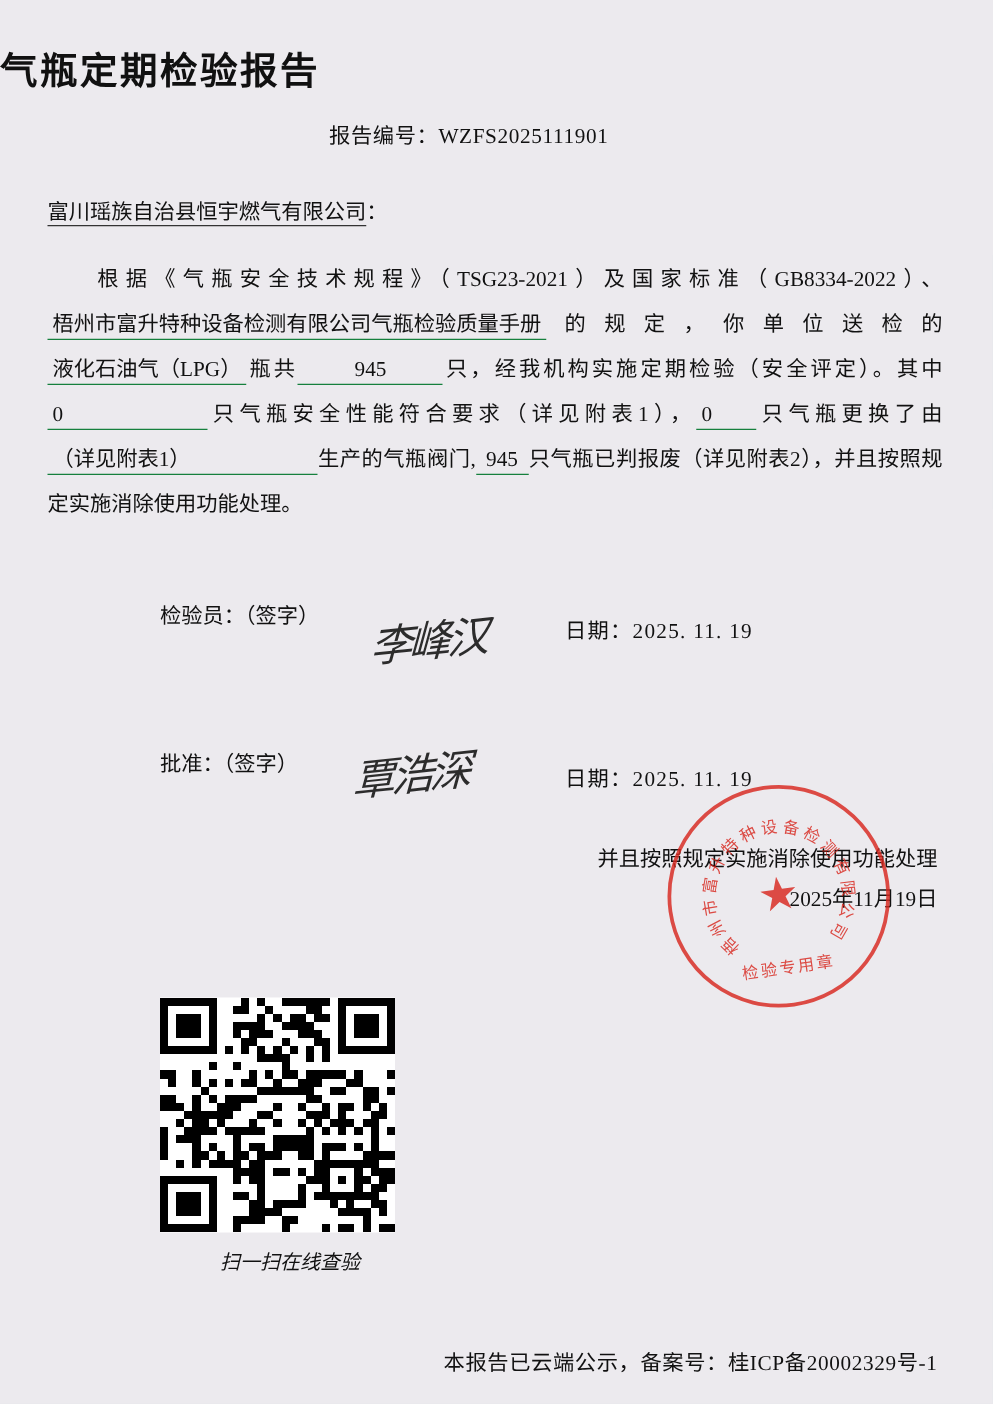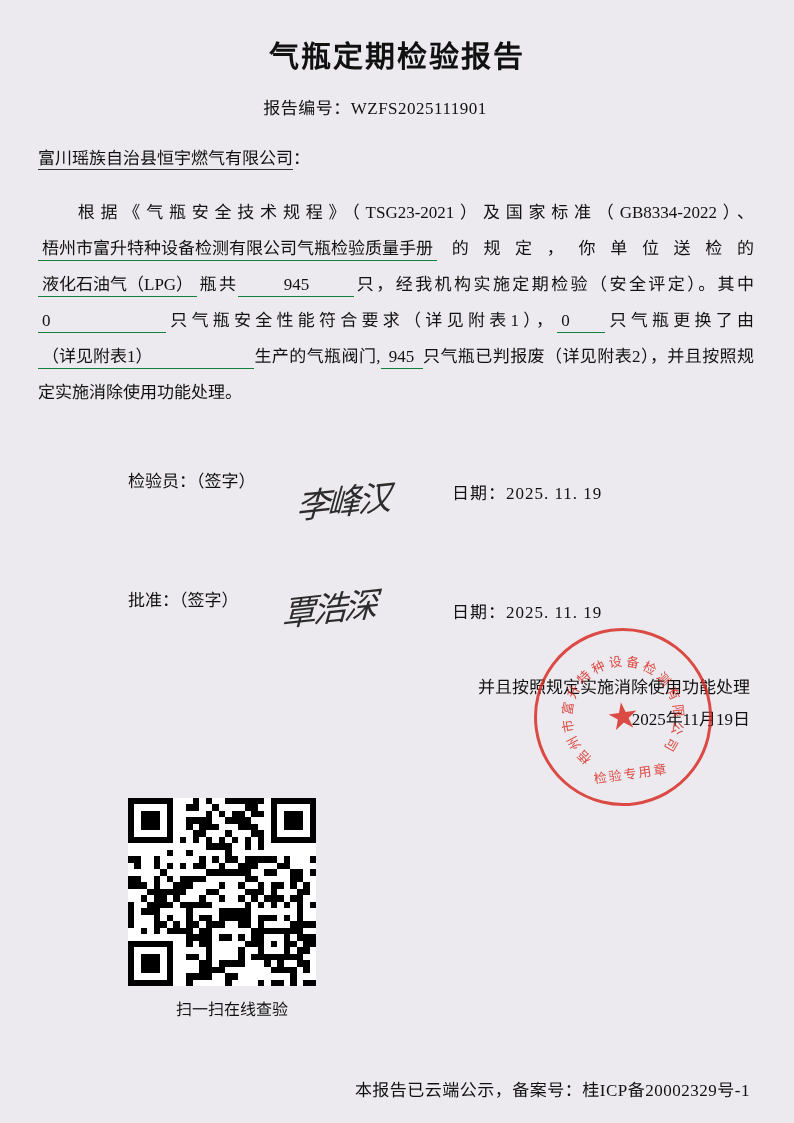--- a/index.html
+++ b/index.html
@@ -14,36 +14,36 @@
   }
   .page {
     position: relative;
     width: 794px;
     height: 1123px;
     margin: 0 auto;
     background: #eceaee;
     overflow: hidden;
   }
   .title {
-    text-align: center;
+    text-align: left;
     font-size: 30px;
     font-weight: bold;
     letter-spacing: 2px;
     margin: 18px 0 0 0;
     padding-top: 14px;
     font-family: "Liberation Sans", "DejaVu Sans", sans-serif;
   }
   .report-no {
     text-align: center;
     font-size: 17px;
     margin: 18px 44px 0 0;
     letter-spacing: 0.5px;
   }
   .addressee {
-    margin: 25px 0 0 38px;
+    margin: 36px 0 0 38px;
     font-size: 17px;
     font-family: Liberation Serif, serif;
   }
   .addressee .u {
     border-bottom: 1px solid #333;
     padding-bottom: 1px;
   }
   .body-text {
     margin: 26px 40px 0 38px;
     font-size: 17px;
@@ -152,20 +152,21 @@
     font-size: 13px;
     letter-spacing: 2px;
     font-family: "Liberation Sans", "DejaVu Sans", sans-serif;
   }
 
   .qr-wrap {
     position: absolute;
     left: 128px;
     top: 798px;
     width: 208px;
+    font-style: italic;
   }
   .qr {
     width: 188px;
     height: 188px;
     background: #fff;
     padding: 0;
     box-sizing: border-box;
   }
   .qr-caption {
     text-align: center;

